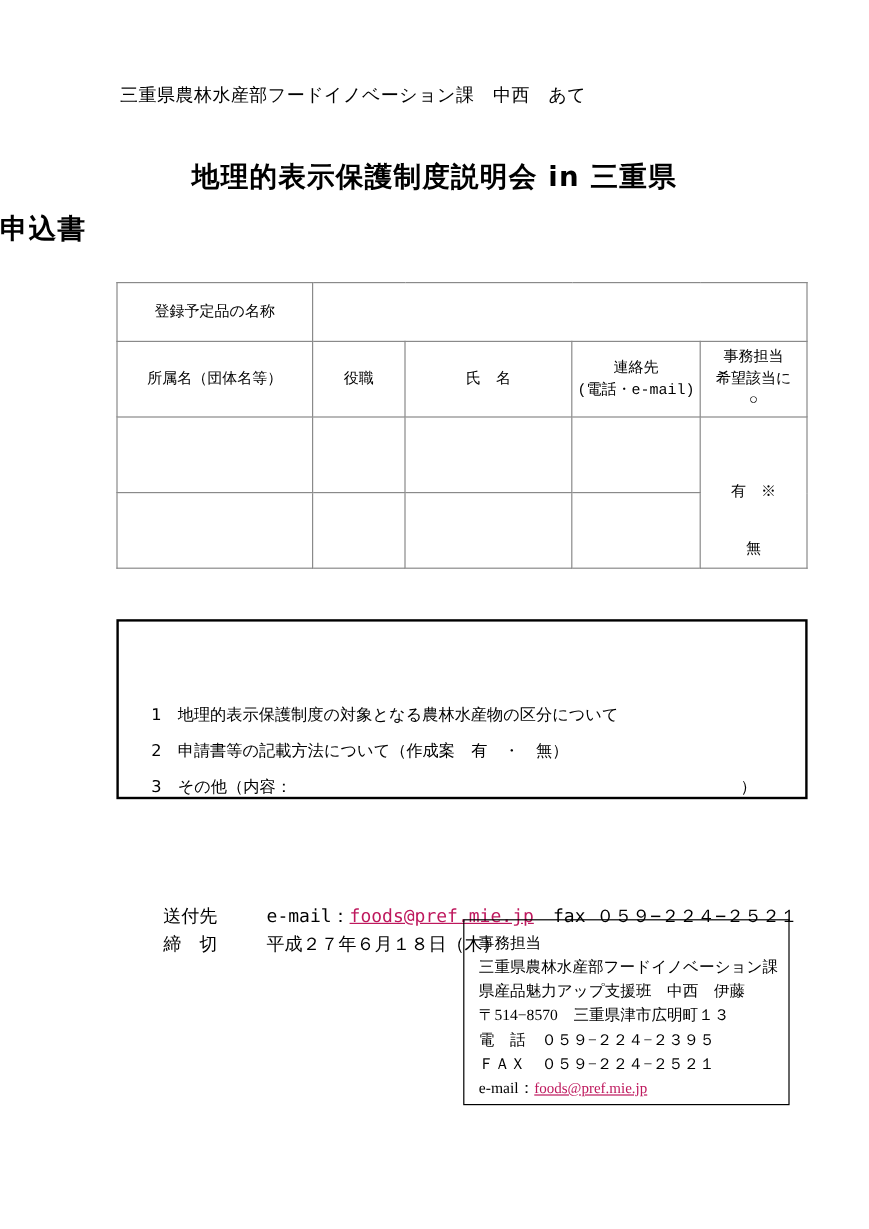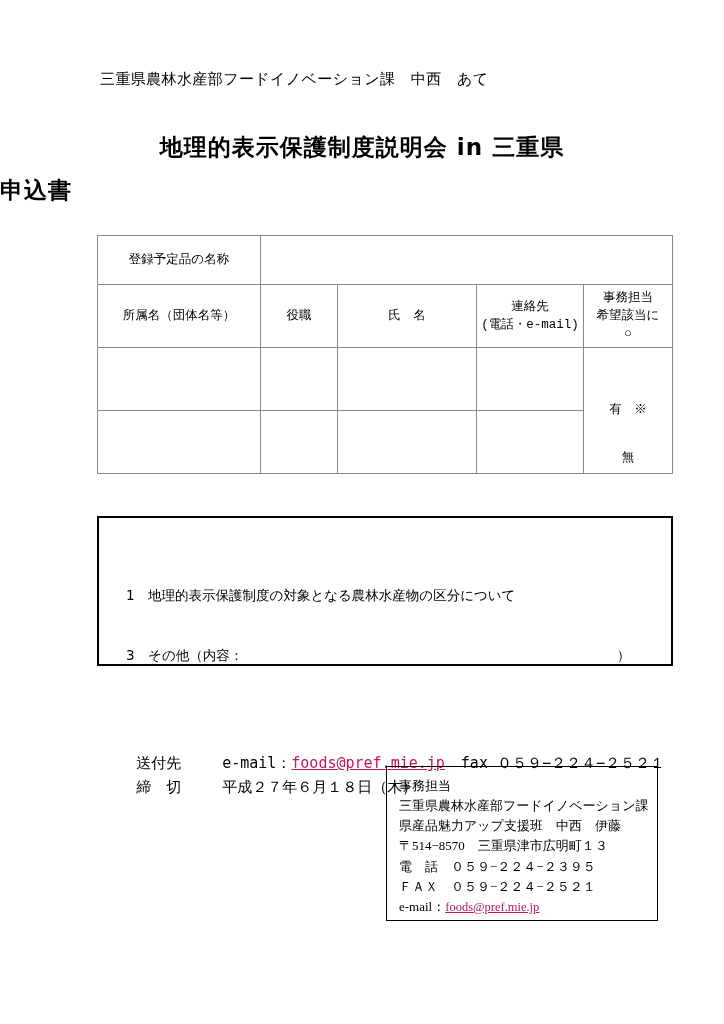--- a/index.html
+++ b/index.html
@@ -246,20 +246,21 @@
         <td></td>
         <td></td>
         <td></td>
         <td></td>
       </tr>
     </tbody>
   </table>
 
   <div class="notice-box">
     <div class="notice-item ni1">1　地理的表示保護制度の対象となる農林水産物の区分について</div>
+    <div class="notice-item ni2">2　申請書等の記載方法について（作成案　有　・　無）</div>
     <div class="notice-item ni3">3　その他（内容：</div>
     <div class="notice-paren">）</div>
   </div>
 
 
   <div class="send-row">
     <span class="mono-label">送付先</span><span>e-mail：</span><a class="mail-link" href="#">foods@pref.mie.jp</a><span class="fax-inline">fax ０５９−２２４−２５２１</span>
   </div>
 
   <div class="due-row">

